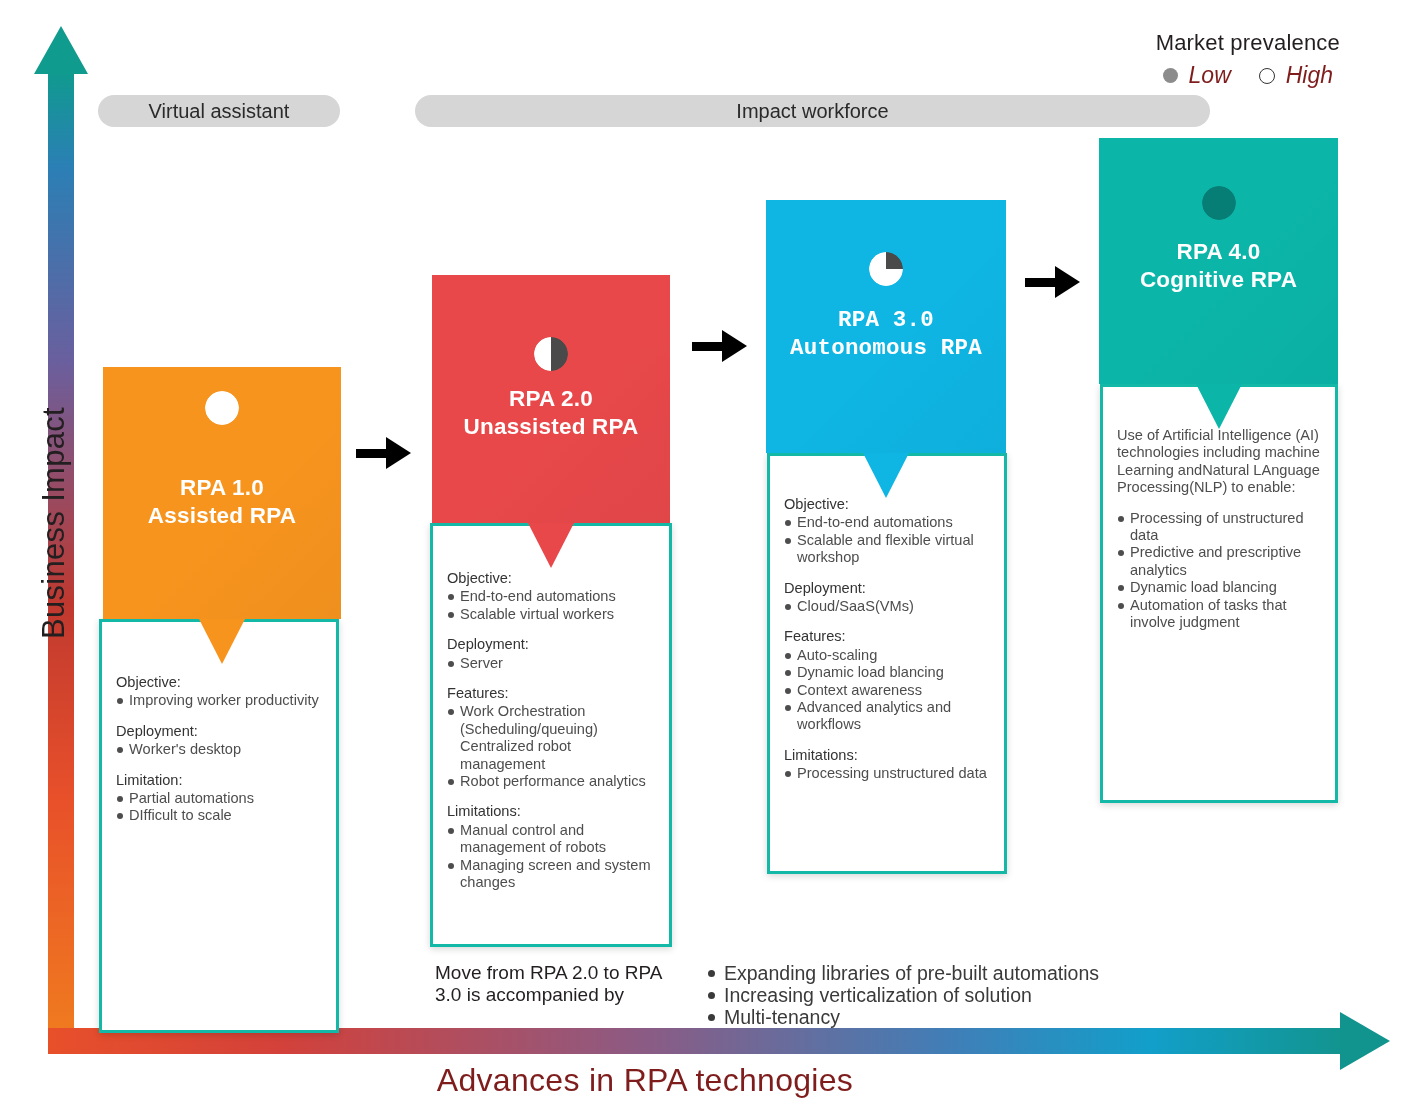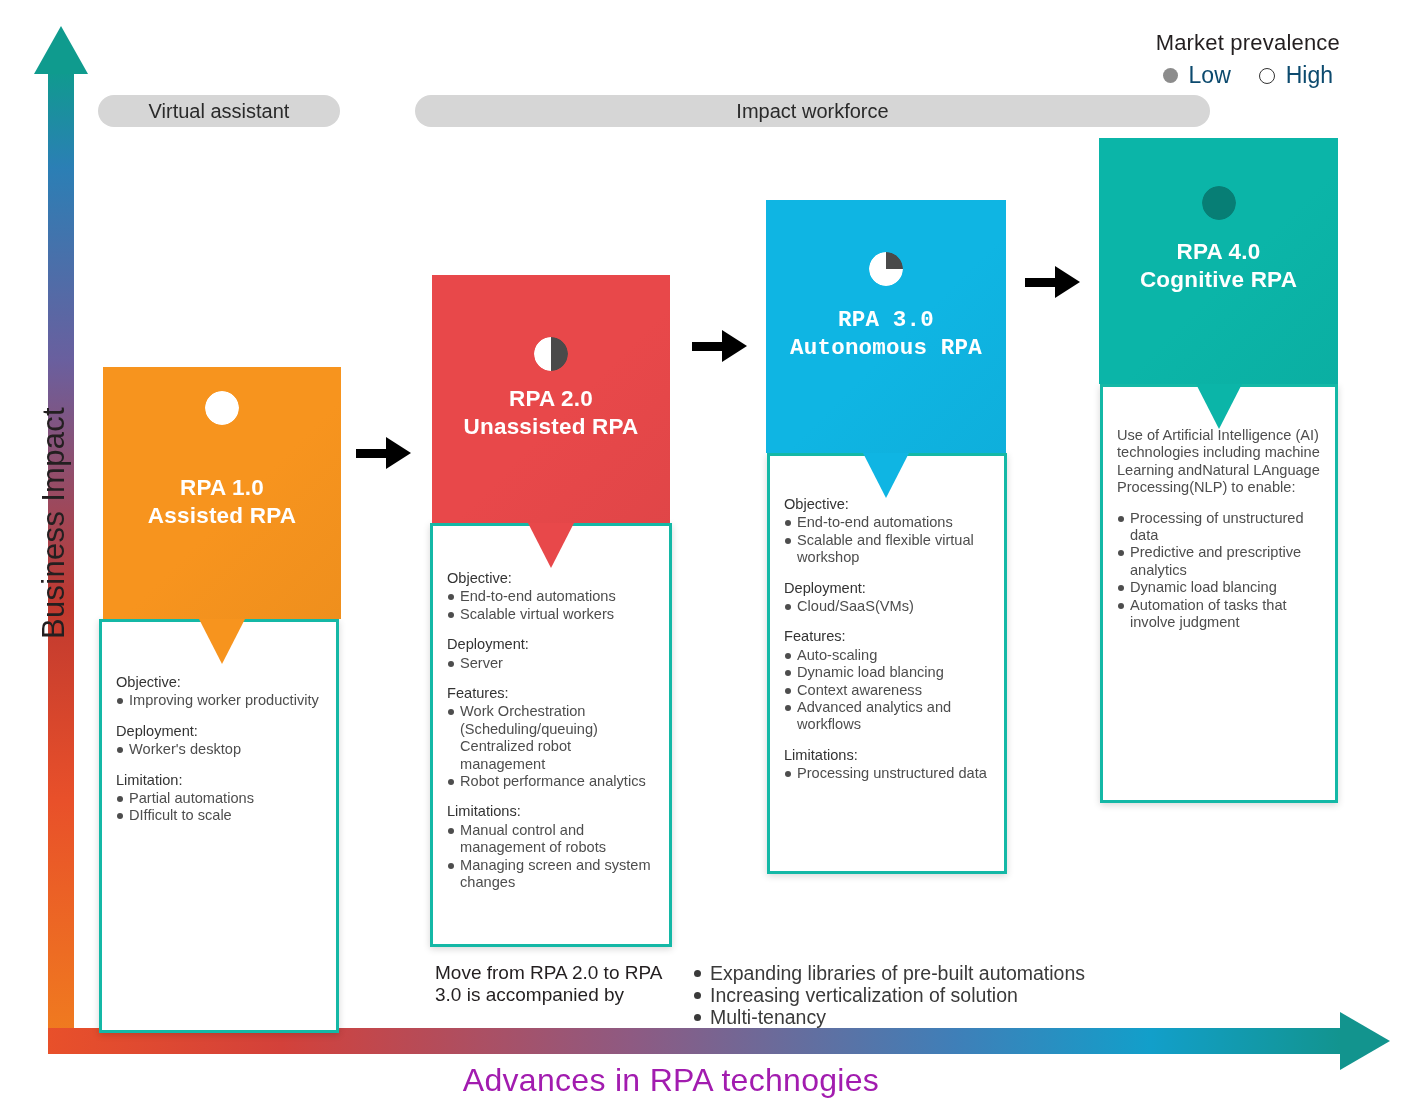--- a/index.html
+++ b/index.html
@@ -13,27 +13,27 @@
     border-left:27px solid transparent;border-right:27px solid transparent;
     border-bottom:48px solid #0f9b8e;}
   #x-axis-shaft{position:absolute;left:48px;top:1028px;width:1296px;height:26px;
     background:linear-gradient(to right,#e8502a 0%,#d3413a 18%,#8e5a82 45%,#3f7fb8 70%,#129fca 85%,#12948e 100%);}
   #x-axis-head{position:absolute;left:1340px;top:1012px;width:0;height:0;
     border-top:29px solid transparent;border-bottom:29px solid transparent;
     border-left:50px solid #12948e;}
   #y-axis-label{position:absolute;left:-96px;top:505px;width:300px;text-align:center;
     font-size:31px;letter-spacing:.3px;transform:rotate(-90deg);white-space:nowrap;color:#231f20;}
   #x-axis-label{position:absolute;left:0;top:1062px;width:1290px;text-align:center;
-    font-size:32px;letter-spacing:.3px;color:#a21caf;padding-left:26px;}
+    font-size:32px;letter-spacing:.3px;color:#7f1d1d;}
 
   
   #legend{position:absolute;right:88px;top:30px;text-align:center;}
   #legend-title{font-size:22px;color:#231f20;letter-spacing:.2px;}
   #legend-items{margin-top:6px;display:flex;justify-content:center;align-items:center;gap:28px;}
-  .legend-item{display:flex;align-items:center;gap:11px;font-size:23px;color:#0c4a6e;}
+  .legend-item{display:flex;align-items:center;gap:11px;font-size:23px;color:#7f1d1d;font-style:italic;}
   .dot-low{width:15px;height:15px;border-radius:50%;background:#8c8c8c;}
   .dot-high{width:14px;height:14px;border-radius:50%;background:#ffffff;border:1.6px solid #333;}
 
   
   .cat-bar{position:absolute;height:32px;background:#d6d6d6;border-radius:16px;
     display:flex;align-items:center;justify-content:center;font-size:20px;color:#2a2a2a;}
   #cat-virtual-assistant{left:98px;top:95px;width:242px;}
   #cat-virtual-workforce{left:415px;top:95px;width:795px;}
   .panel{position:absolute;background:#fff;border:3px solid #14b8a6;
     box-shadow:0 2px 7px rgba(0,0,0,.16);box-sizing:border-box;}
@@ -50,21 +50,21 @@
   ul.b li{position:relative;padding-left:13px;}
   ul.b li:before{content:"";position:absolute;left:1px;top:6px;width:6px;height:6px;border-radius:50%;background:#4d4d4d;}
   .intro{margin-bottom:13px;}
 
   
   .conn{position:absolute;display:flex;align-items:center;}
   .conn .stem{width:30px;height:9px;background:#000;}
   .conn .tip{width:0;height:0;border-top:16px solid transparent;border-bottom:16px solid transparent;border-left:25px solid #000;}
 
   
-  #note{position:absolute;left:435px;top:962px;display:flex;gap:14px;}
+  #note{position:absolute;left:435px;top:962px;display:flex;gap:28px;}
   #note-lead{font-size:19px;line-height:22px;color:#231f20;width:245px;}
   #note-list{font-size:19.5px;line-height:22px;color:#3a3a3a;list-style:none;margin:0;padding:0;}
   #note-list li{position:relative;padding-left:16px;}
   #note-list li:before{content:"";position:absolute;left:0;top:8px;width:7px;height:7px;border-radius:50%;background:#3a3a3a;}
 </style>
 </head>
 <body>
 
 <div id="y-axis-shaft"></div>
 <div id="y-axis-head"></div>

